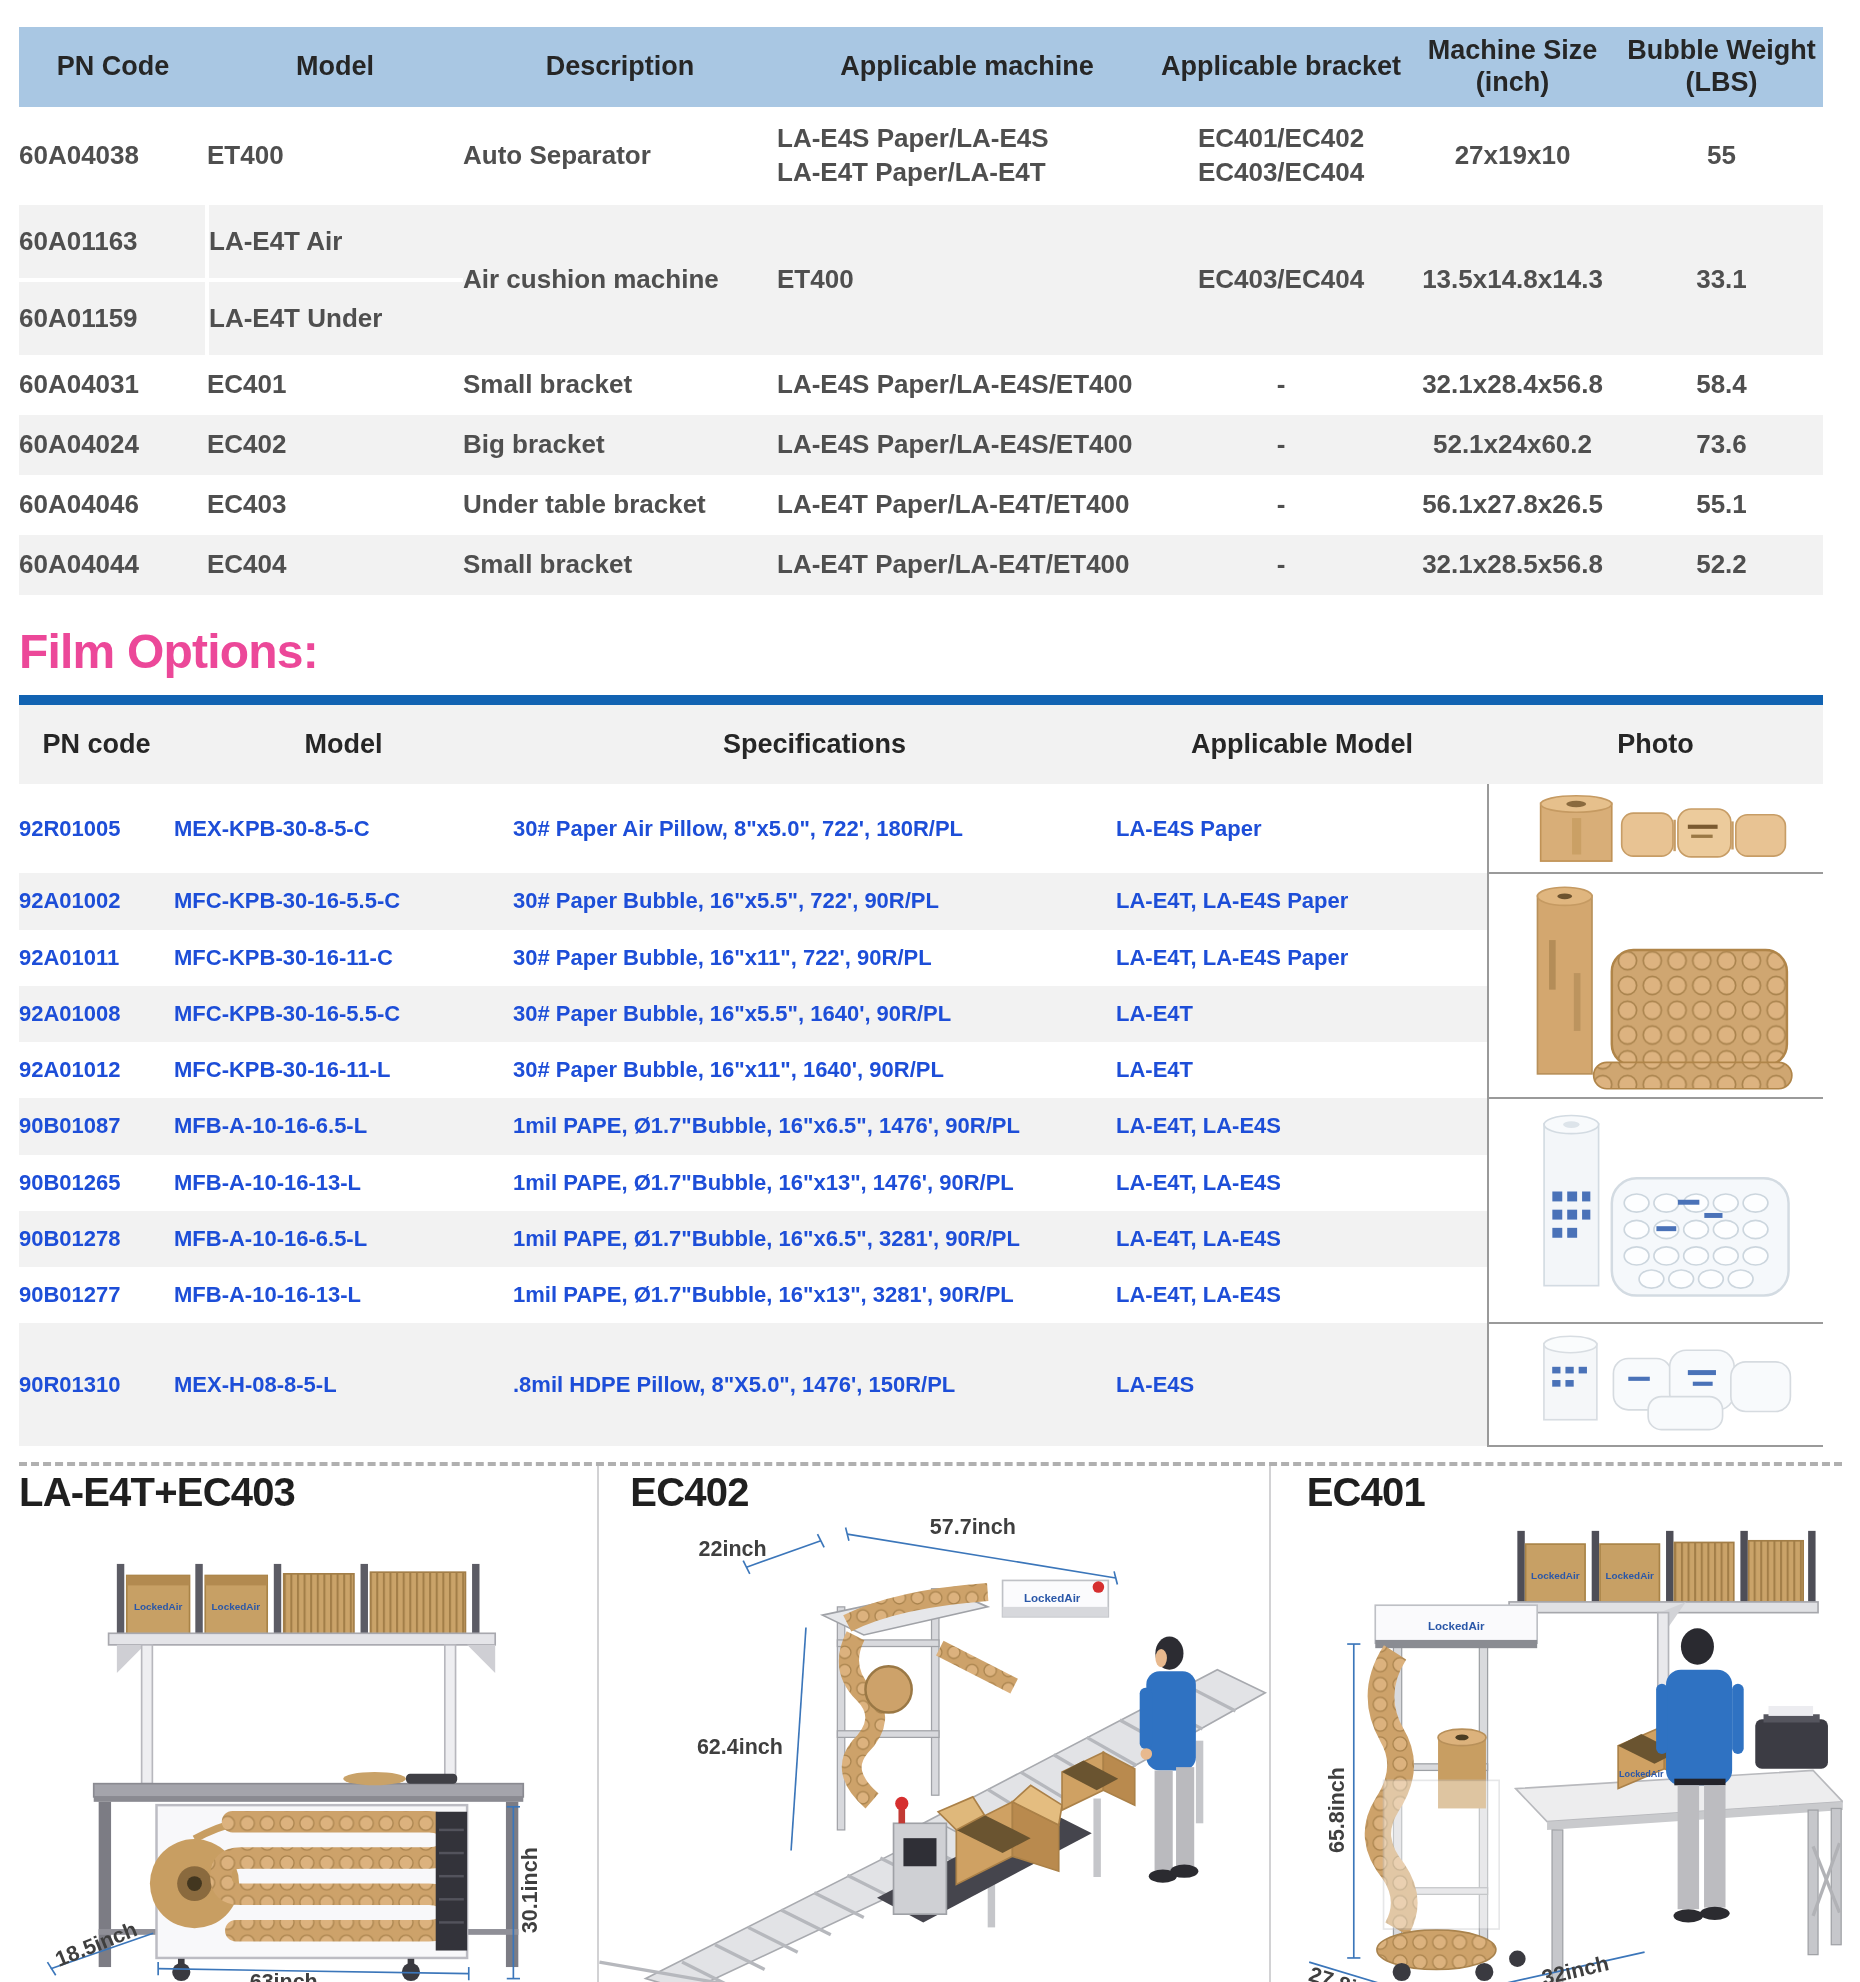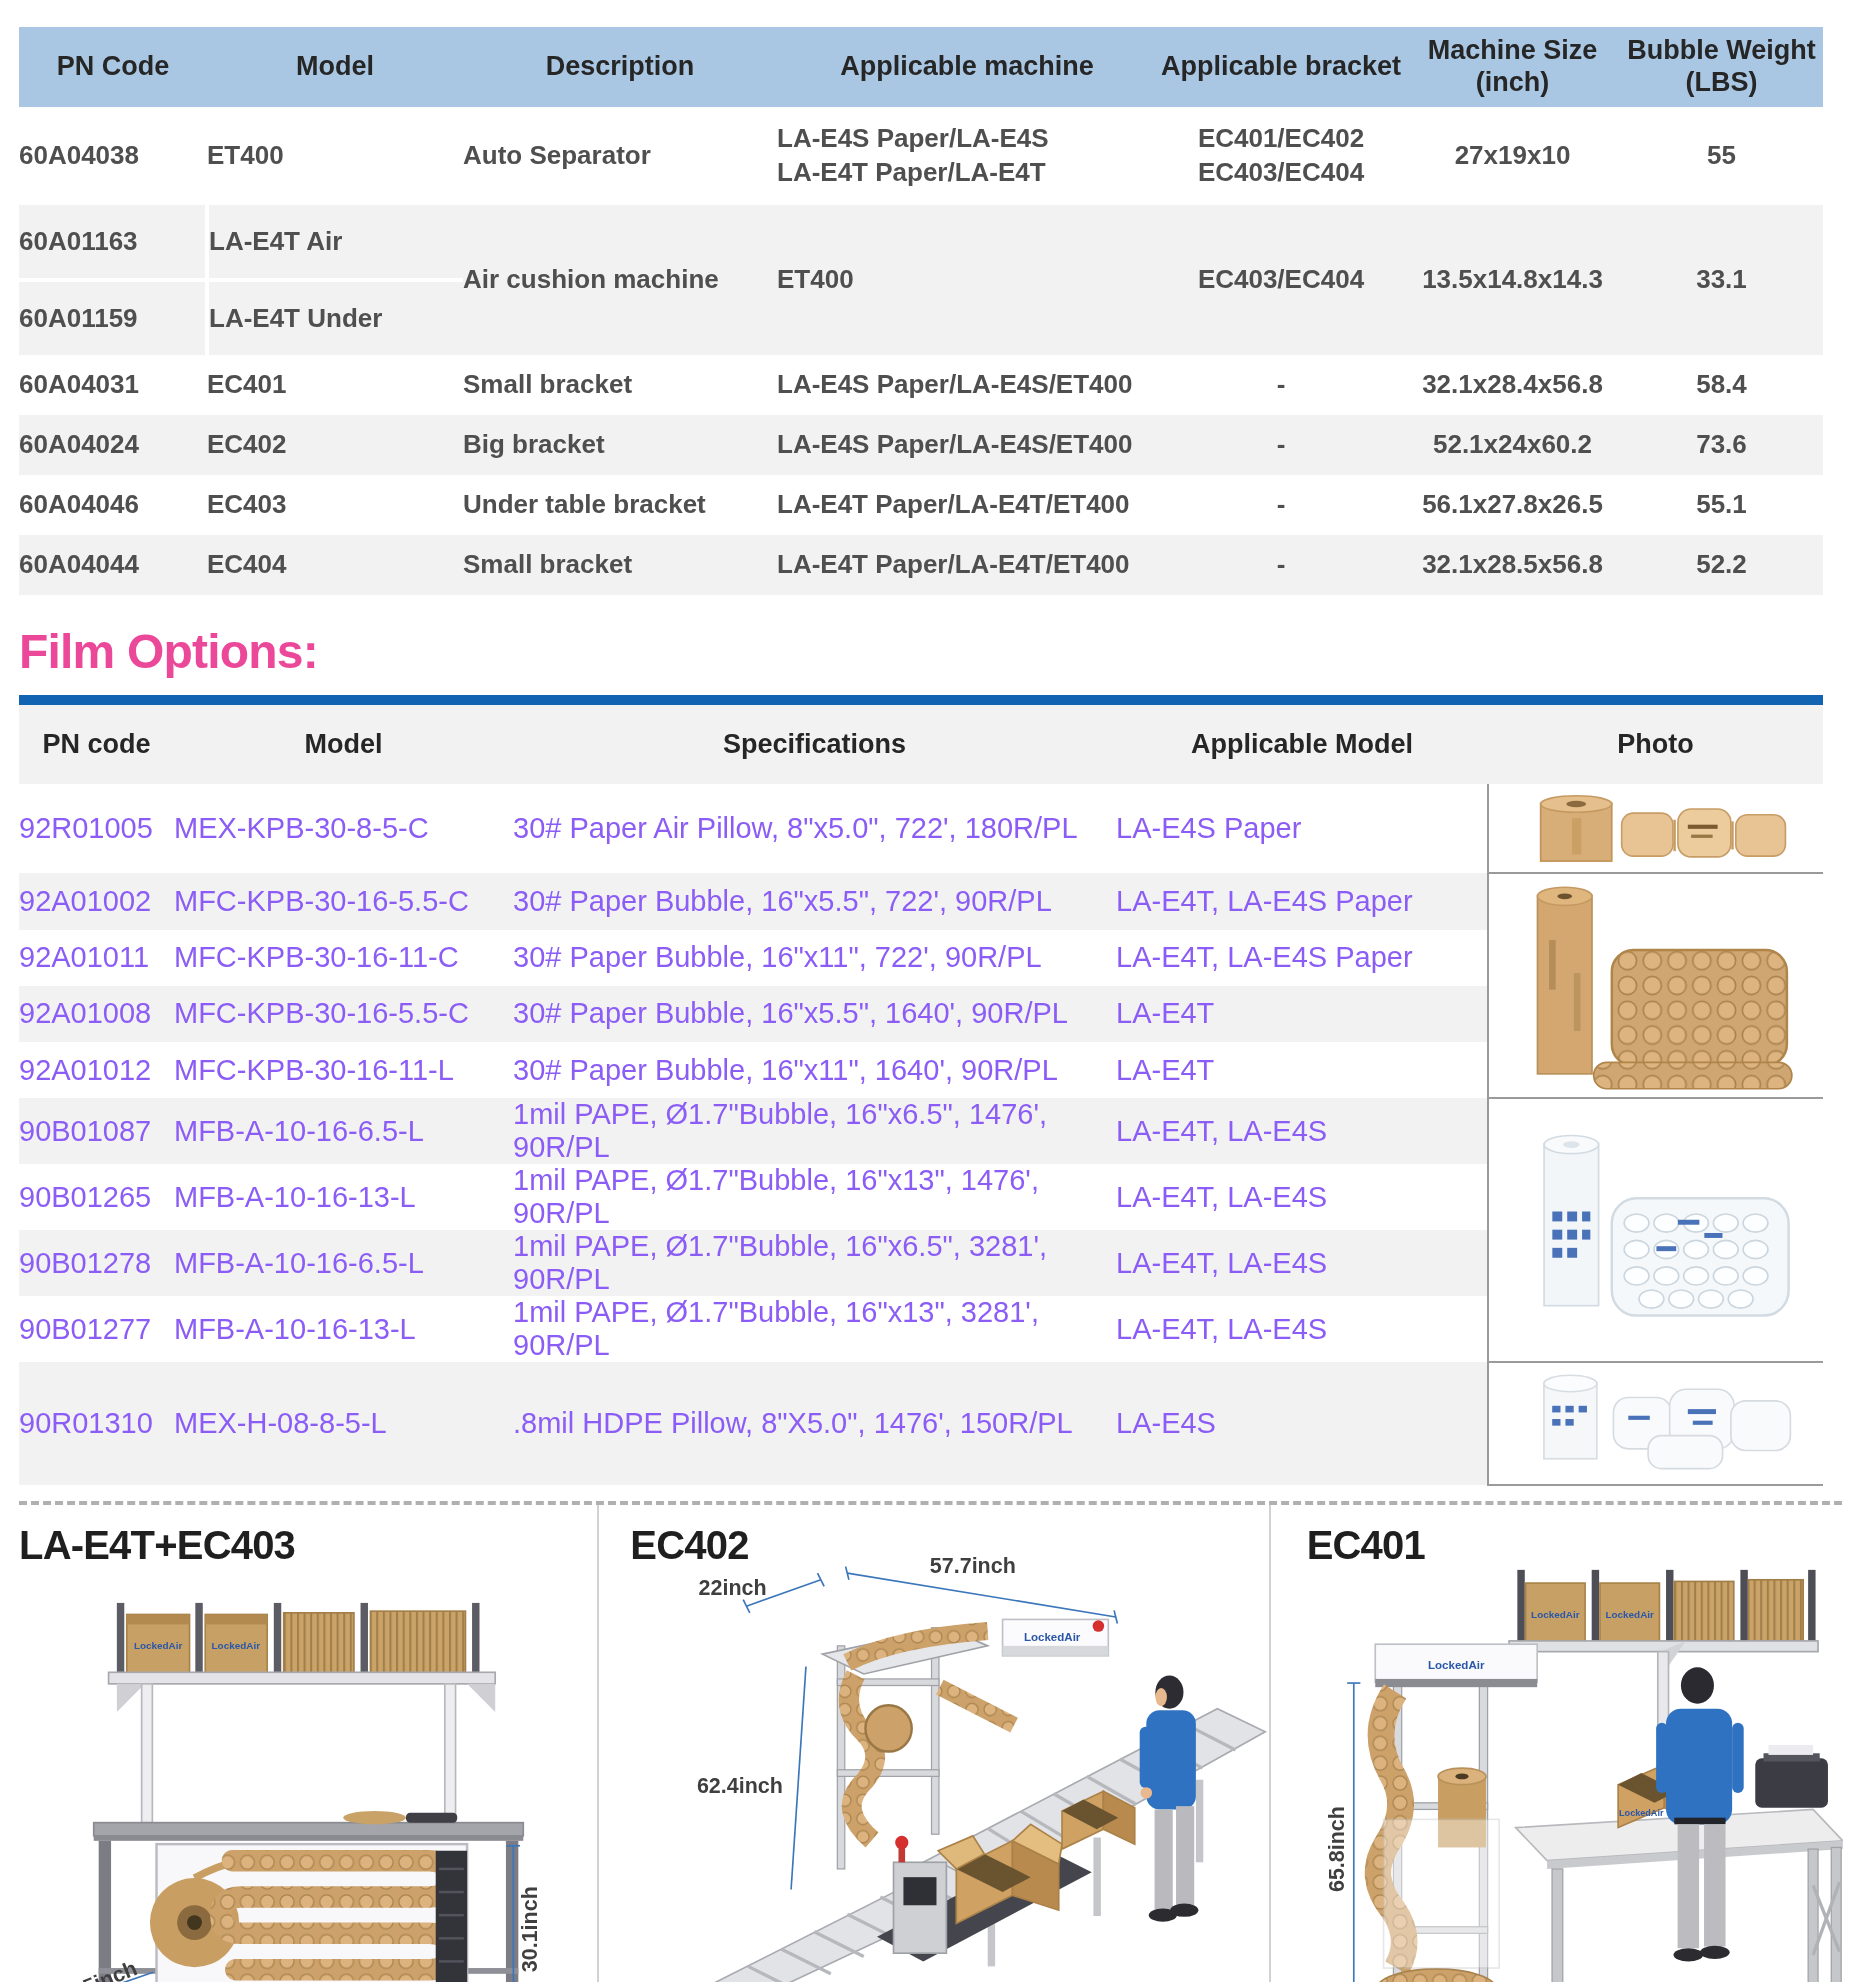--- a/index.html
+++ b/index.html
@@ -21,41 +21,41 @@
   .cdesc{padding-left:26.5px;}
   .cmach{padding-left:23px;margin-left:44px;}
   .cbrk,.csize,.cwt{text-align:center;}
   .sepr{border-right:4.1px solid #fff;}
   .sepb{border-bottom:4.1px solid #fff;}
 
   
   .film-heading{margin:31px 0 16.5px 0;font-size:48px;line-height:1.1;font-weight:bold;color:#ec4899;letter-spacing:-0.8px;}
   .ftable{width:1804px;border-top:10px solid #1263b2;}
   .ftable th{background:#f2f2f2;color:#262626;font-size:27px;font-weight:bold;text-align:center;vertical-align:middle;height:79px;padding:0;}
-  .ftable td{font-size:29px;font-weight:normal;color:#8b5cf6;vertical-align:middle;padding:0;}
+  .ftable td{font-size:22px;font-weight:bold;color:#1d4ed8;vertical-align:middle;padding:0;}
   .ft-r0 td{height:88px;}
   .ft-r td{height:56px;}
   .ft-rlast td{height:121px;}
   .fpn{padding-left:15px;}
   .fmodel{padding-left:6.6px;}
   .fspec{padding-left:16.5px;}
   .fapp{padding-left:48px;}
   .photo{background:#fff;border-left:2.5px solid #9a9a9a;text-align:center;vertical-align:middle;padding:0;}
   .photo.pt{border-top:2.5px solid #9a9a9a;}
   .photo.pb{border-bottom:2.5px solid #9a9a9a;}
   .photo svg{display:block;margin:0 auto;}
 
   
   .divider-dashed{margin-top:15px;border-top:4.1px dashed #b0b0b0;width:1823px;}
   .bottom{display:flex;height:525px;width:1823px;}
   .panel{position:relative;height:525px;}
   .panel-1{width:579px;}
   .panel-2{width:670px;border-left:2.5px solid #d2d2d4;}
   .panel-3{width:572px;border-left:2.5px solid #d2d2d4;}
-  .panel-title{position:absolute;top:18px;left:0;font-size:40px;font-weight:bold;color:#1f1f1f;letter-spacing:-0.8px;z-index:2;}
+  .panel-title{position:absolute;top:4px;left:0;font-size:40px;font-weight:bold;color:#1f1f1f;letter-spacing:-0.8px;z-index:2;}
   .panel-2 .panel-title{left:31px;}
   .panel-3 .panel-title{left:36px;}
   .panel svg{position:absolute;left:0;bottom:0;}
   .dim{font-size:26px;font-weight:bold;fill:#3f3f3f;}
   .logo{font-weight:bold;fill:#2a57a8;}
 </style>
 </head>
 <body>
 
 <div class="page">

